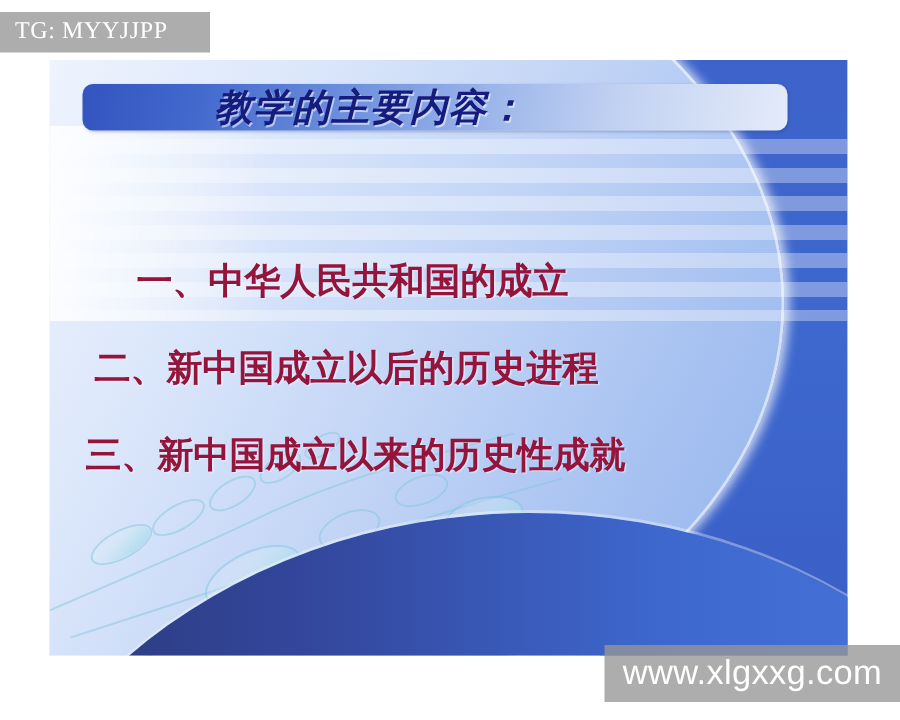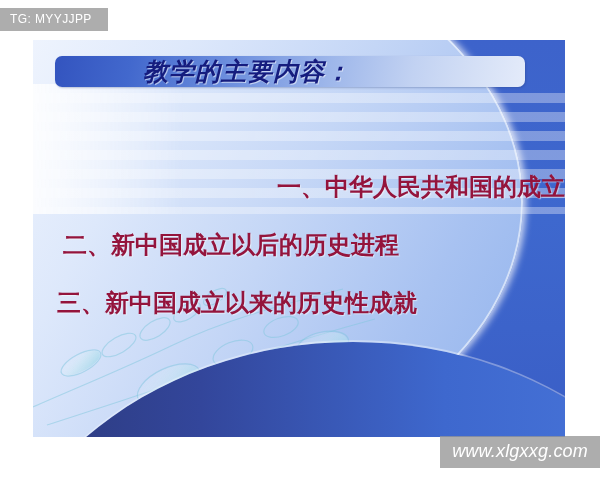--- a/index.html
+++ b/index.html
@@ -170,47 +170,47 @@
   .content-line {
     font-family: "DejaVu Serif", "Liberation Serif", serif;
     font-size: 24px;
     font-weight: bold;
     color: #94143c;
     white-space: nowrap;
     height: 58px;
     line-height: 58px;
     text-shadow: 1px 1px 1px rgba(255,255,255,0.5);
   }
-  .line-1 { padding-left: 58px; text-align: right; }
+  .line-1 { padding-left: 58px; }
   .line-2 { padding-left: 30px; }
   .line-3 { padding-left: 24px; }
 
   
   .watermark {
     position: absolute;
     background: rgba(150,150,150,0.78);
     color: #ffffff;
     font-family: "Liberation Sans", sans-serif;
     font-weight: normal;
     white-space: nowrap;
   }
   #watermark-top {
     left: 0;
     top: 8px;
-    padding: 4px 16px 5px 10px;
-    font-size: 12px;
+    padding: 4px 28px 5px 10px;
+    font-size: 16px;
     letter-spacing: .4px;
+    font-family: Liberation Serif, serif;
   }
   #watermark-bottom {
     right: 0;
     bottom: 12px;
     padding: 5px 12px 6px 12px;
-    font-size: 18px;
+    font-size: 23px;
     letter-spacing: .2px;
-    font-style: italic;
   }
 </style>
 </head>
 <body>
 
 <div id="slide">
 
   <div class="right-panel"></div>
 
   <div class="big-ellipse"></div>

